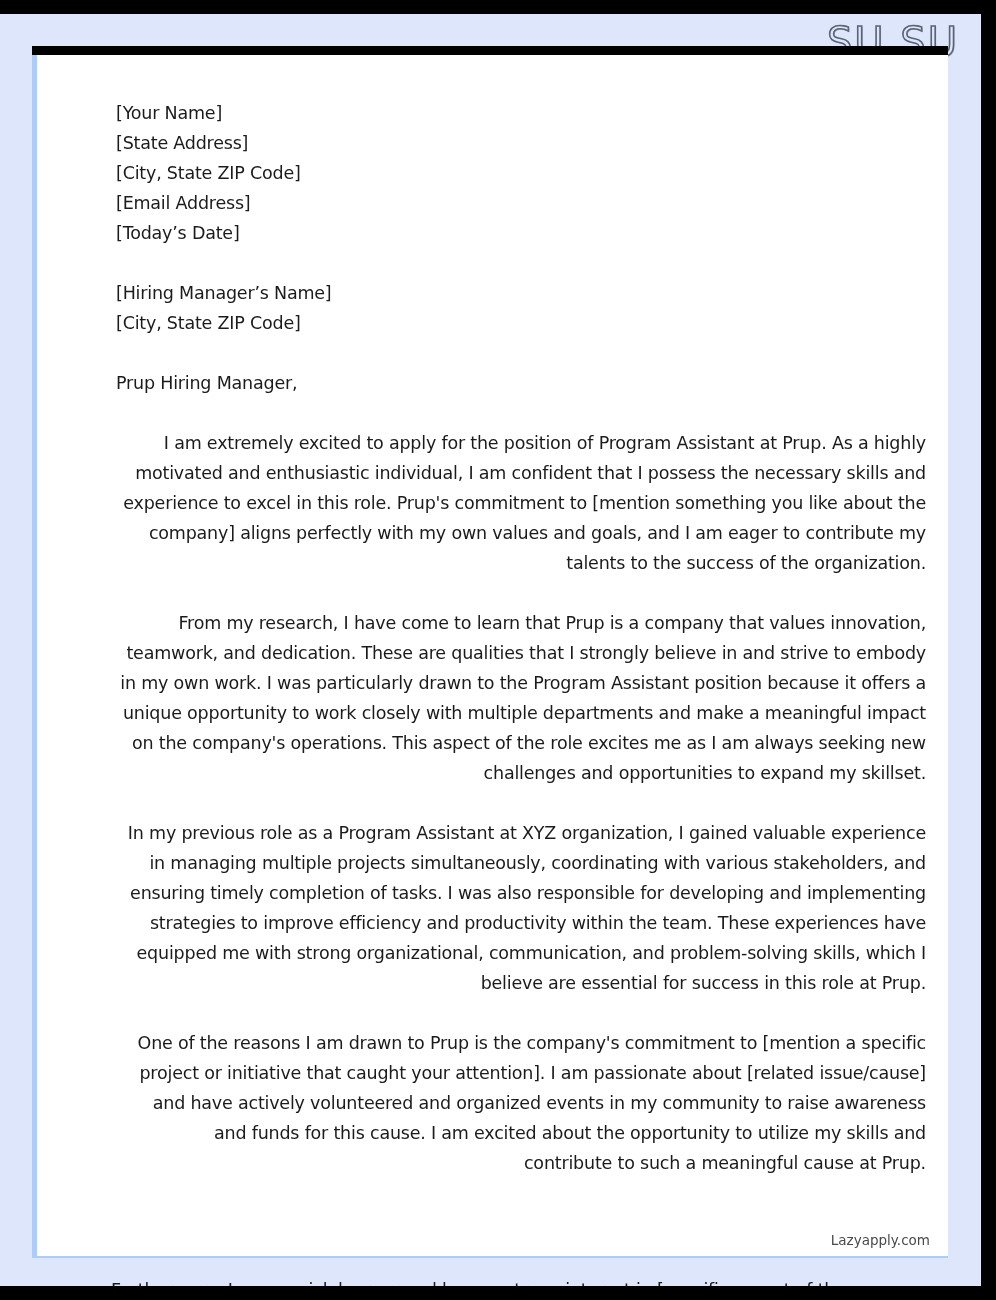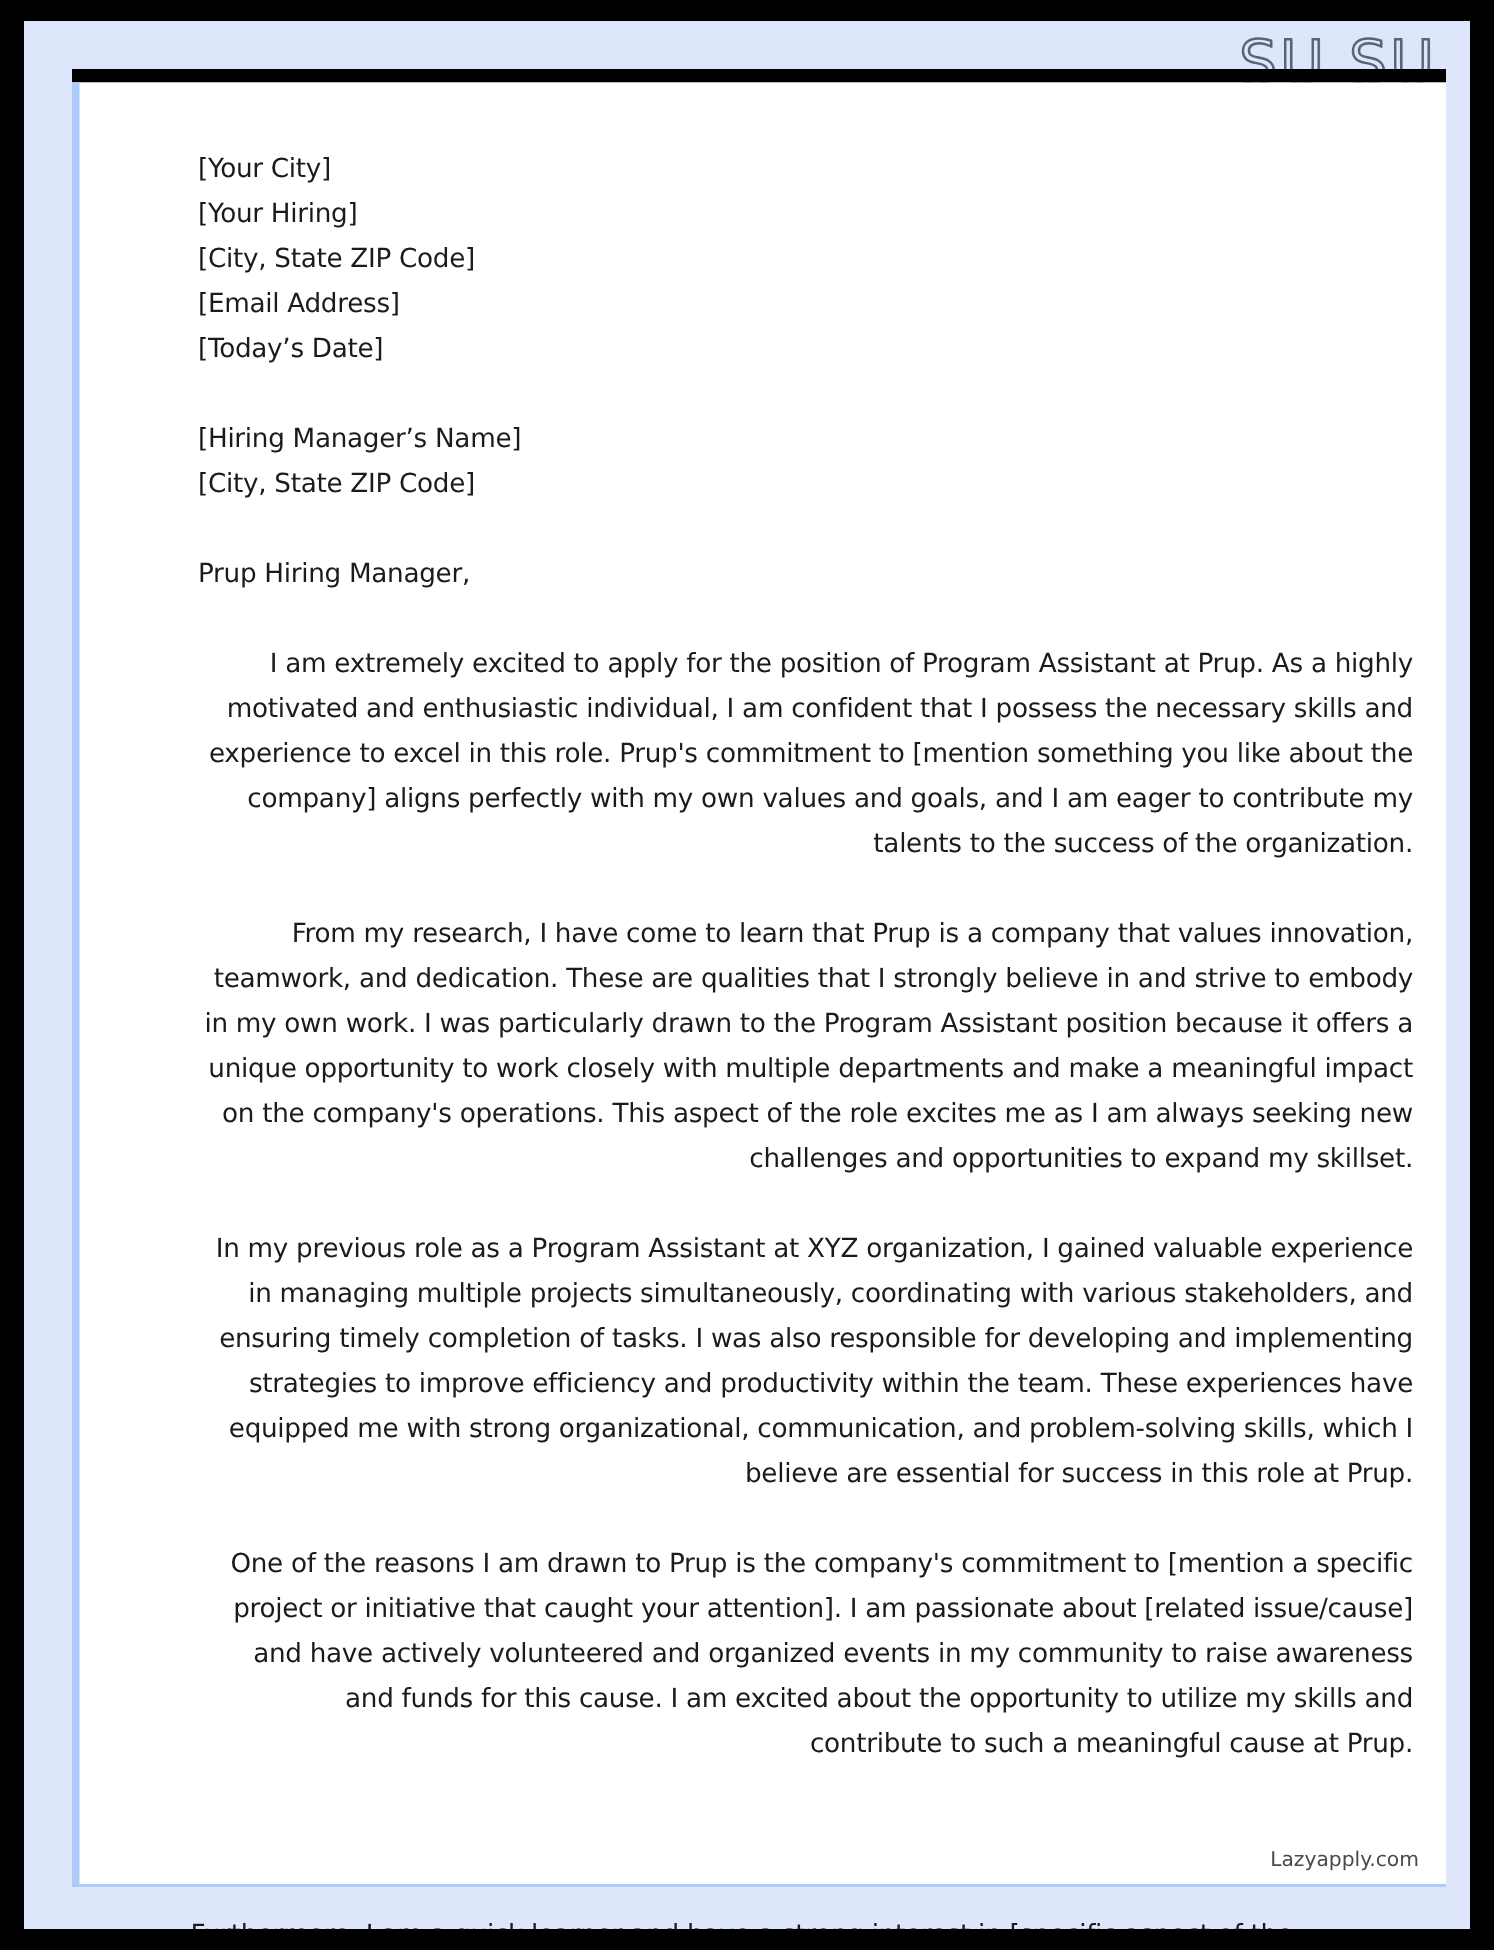--- a/index.html
+++ b/index.html
@@ -20,26 +20,27 @@
     top: 0;
     width: 996px;
     height: 1300px;
     background: #000000;
     box-sizing: border-box;
   }
 
   
   #canvas {
     position: absolute;
-    left: 16px;
+    left: 0;
     top: 14px;
     width: 964px;
     height: 1272px;
     background: #dde6fa;
     overflow: hidden;
+    padding-left: 17px;
   }
 
   
   #brand {
     position: absolute;
     right: 22px;
     top: 6px;
     font-family: "DejaVu Sans", sans-serif;
     font-size: 40px;
     letter-spacing: 2px;
@@ -137,22 +138,22 @@
   <div id="canvas">
 
     <div id="brand">SU SU</div>
 
     <div id="page-topbar"></div>
 
     <div id="page">
       <div id="page-inner">
 
         <div class="block">
-          <p class="doc-line">[Your City]</p>
-          <p class="doc-line">[Your Hiring]</p>
+          <p class="doc-line">[Your Name]</p>
+          <p class="doc-line">[State Address]</p>
           <p class="doc-line">[City, State ZIP Code]</p>
           <p class="doc-line">[Email Address]</p>
           <p class="doc-line">[Today’s Date]</p>
         </div>
 
         <div class="block">
           <p class="doc-line">[Hiring Manager’s Name]</p>
           <p class="doc-line">[City, State ZIP Code]</p>
         </div>
 

